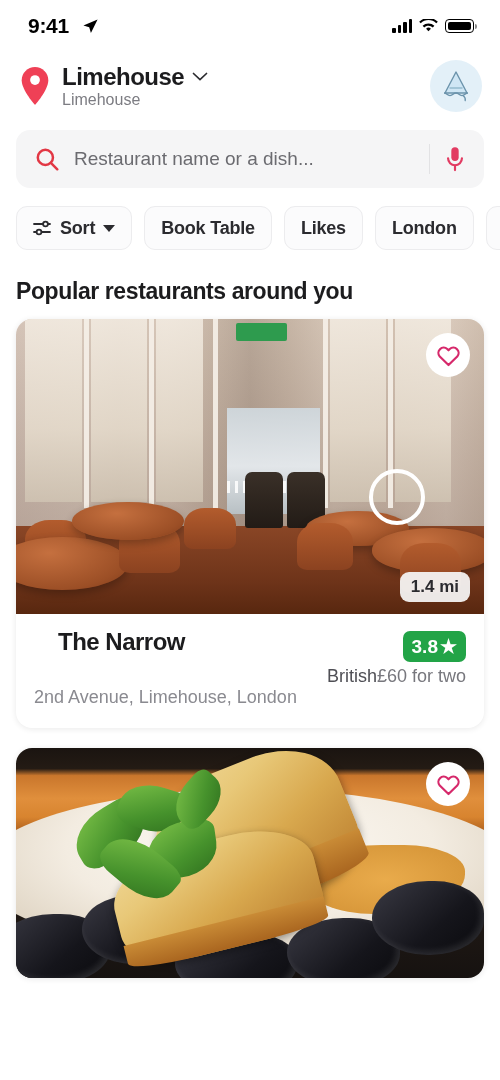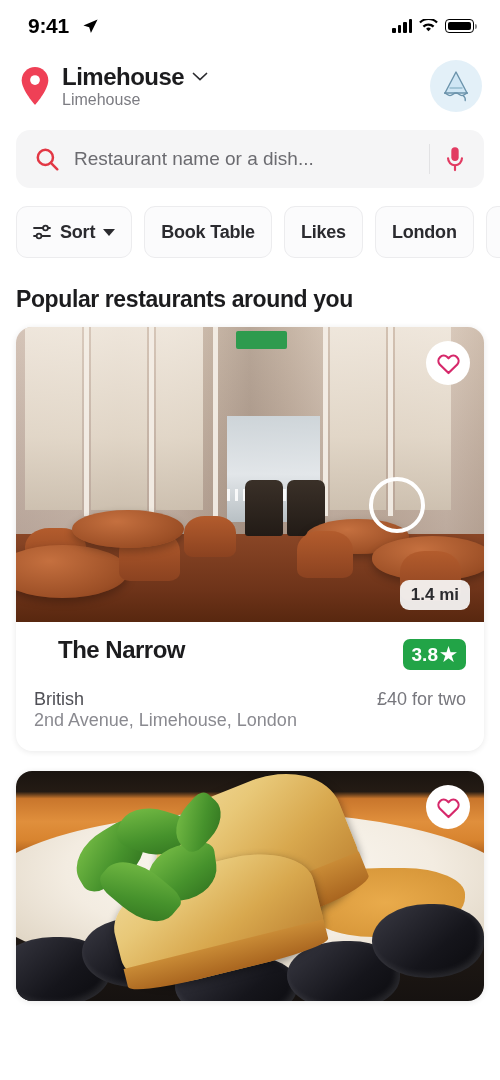--- a/index.html
+++ b/index.html
@@ -127,21 +127,21 @@
   
   .chips {
     display: flex;
     gap: 12px;
     padding: 18px 0 0 16px;
     overflow: hidden;
     white-space: nowrap;
   }
   .chip {
     flex: none;
-    height: 52px;
+    height: 44px;
     border: 1px solid #ececee;
     background: #fbfbfc;
     border-radius: 11px;
     display: flex;
     align-items: center;
     gap: 7px;
     padding: 0 16px;
     font-size: 18px;
     font-weight: 600;
     color: #2b2b2f;
@@ -234,22 +234,22 @@
     padding: 4px 9px;
     border-radius: 7px;
     display: flex;
     align-items: center;
     gap: 2px;
     margin-top: 3px;
   }
   .row2 {
     display: flex;
     align-items: baseline;
-    justify-content: space-between;
-    margin-top: 19px;
+    justify-content: flex-end;
+    margin-top: 4px;
   }
   .cuisine { font-size: 18px; color: #4f4f55; }
   .price { font-size: 18px; color: #77777d; }
   .address { font-size: 18px; color: #8a8a90; }
 
   
   .photo-dining {
     position: absolute; inset: 0;
     background:
       linear-gradient(to bottom, rgba(90,40,20,.14), rgba(60,22,10,.30) 78%, rgba(45,16,8,.40)),
@@ -499,21 +499,21 @@
   <div class="card-body">
     <div class="row">
       <span class="rest-name">The Narrow</span>
       <span class="rating-badge">
         <span>3.8</span>
         <span>★</span>
       </span>
     </div>
     <div class="row2">
       <span class="cuisine">British</span>
-      <span class="price">£40 for two</span>
+      <span class="price">£60 for two</span>
     </div>
     <div class="address">2nd Avenue, Limehouse, London</div>
   </div>
 </div>
 
 <div class="card">
   <div class="card-photo food">
     <div class="photo-food">
       <div class="food-bg"></div>
       <div class="plate"></div>

